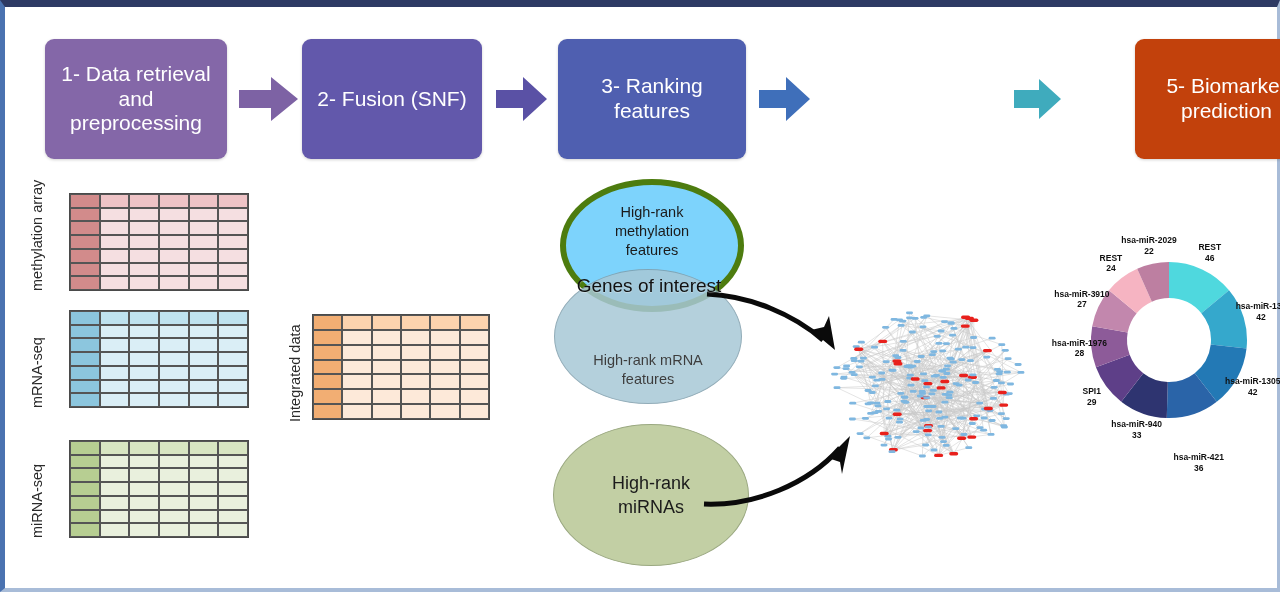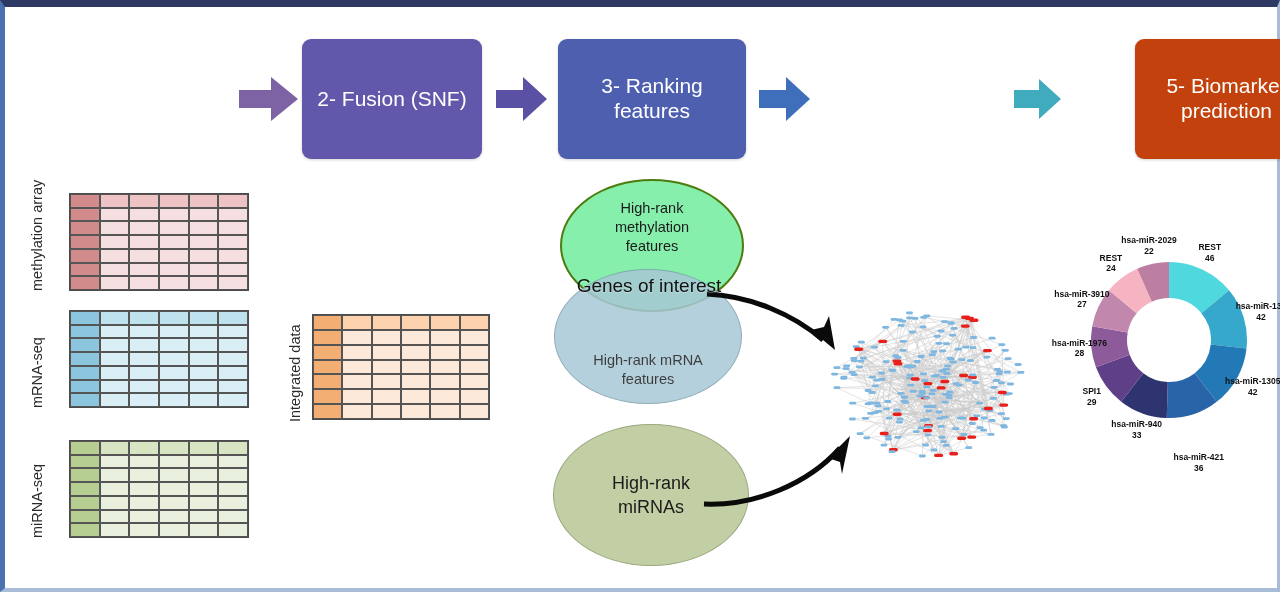--- a/index.html
+++ b/index.html
@@ -68,20 +68,23 @@
   }
 
   .net-wrap{position:absolute;}
 </style>
 </head>
 <body>
 
 <div id="slide">
   <div class="canvas">
 
+    <div class="flow-box" style="left:40px;top:32px;width:182px;height:120px;background:#8467a8;">
+      <span>1- Data retrieval and preprocessing</span>
+    </div>
 
     <svg class="flow-arrow" style="left:232px;top:68px;" width="64" height="48" viewBox="0 0 64 48">
       <path d="M2 15 H34 V2 L61 24 L34 46 V33 H2 Z" fill="#7d62a4"></path>
     </svg>
 
     <div class="flow-box" style="left:297px;top:32px;width:180px;height:120px;background:#6258ab;">
       <span>2- Fusion (SNF)</span>
     </div>
 
     <svg class="flow-arrow" style="left:489px;top:68px;" width="56" height="48" viewBox="0 0 56 48">
@@ -291,22 +294,22 @@
           <div class="cell" style="background: rgb(242, 174, 115);"></div>
           <div class="cell" style="background: rgb(253, 233, 217);"></div>
           <div class="cell" style="background: rgb(253, 233, 217);"></div>
           <div class="cell" style="background: rgb(253, 233, 217);"></div>
           <div class="cell" style="background: rgb(253, 233, 217);"></div>
           <div class="cell" style="background: rgb(253, 233, 217);"></div>
         </div>
     </div>
 
     <div class="venn-wrap" style="left:549px;top:172px;width:196px;height:225px;">
-      <div class="venn-circle" style="left:6px;top:0px;width:184px;height:133px;background:#86efac;
-                  border:2px solid #4d7c0f;align-items:flex-start;padding-top:18px;
+      <div class="venn-circle" style="left:6px;top:0px;width:184px;height:133px;background:#7dd3fc;
+                  border:6px solid #4d7c0f;align-items:flex-start;padding-top:18px;
                   box-sizing:border-box;">
         <span style="width:120px;">High-rank methylation features</span>
       </div>
       <div class="venn-circle" style="left:0px;top:90px;width:188px;height:135px;background:#a8c8d6;
                   border:1px solid #7f9eac;opacity:.85;align-items:flex-end;padding-bottom:14px;
                   box-sizing:border-box;">
         <span style="width:110px;">High-rank mRNA features</span>
       </div>
       <div class="venn-overlap-label" style="left:20px;top:95px;width:150px;">Genes of interest</div>
     </div>

